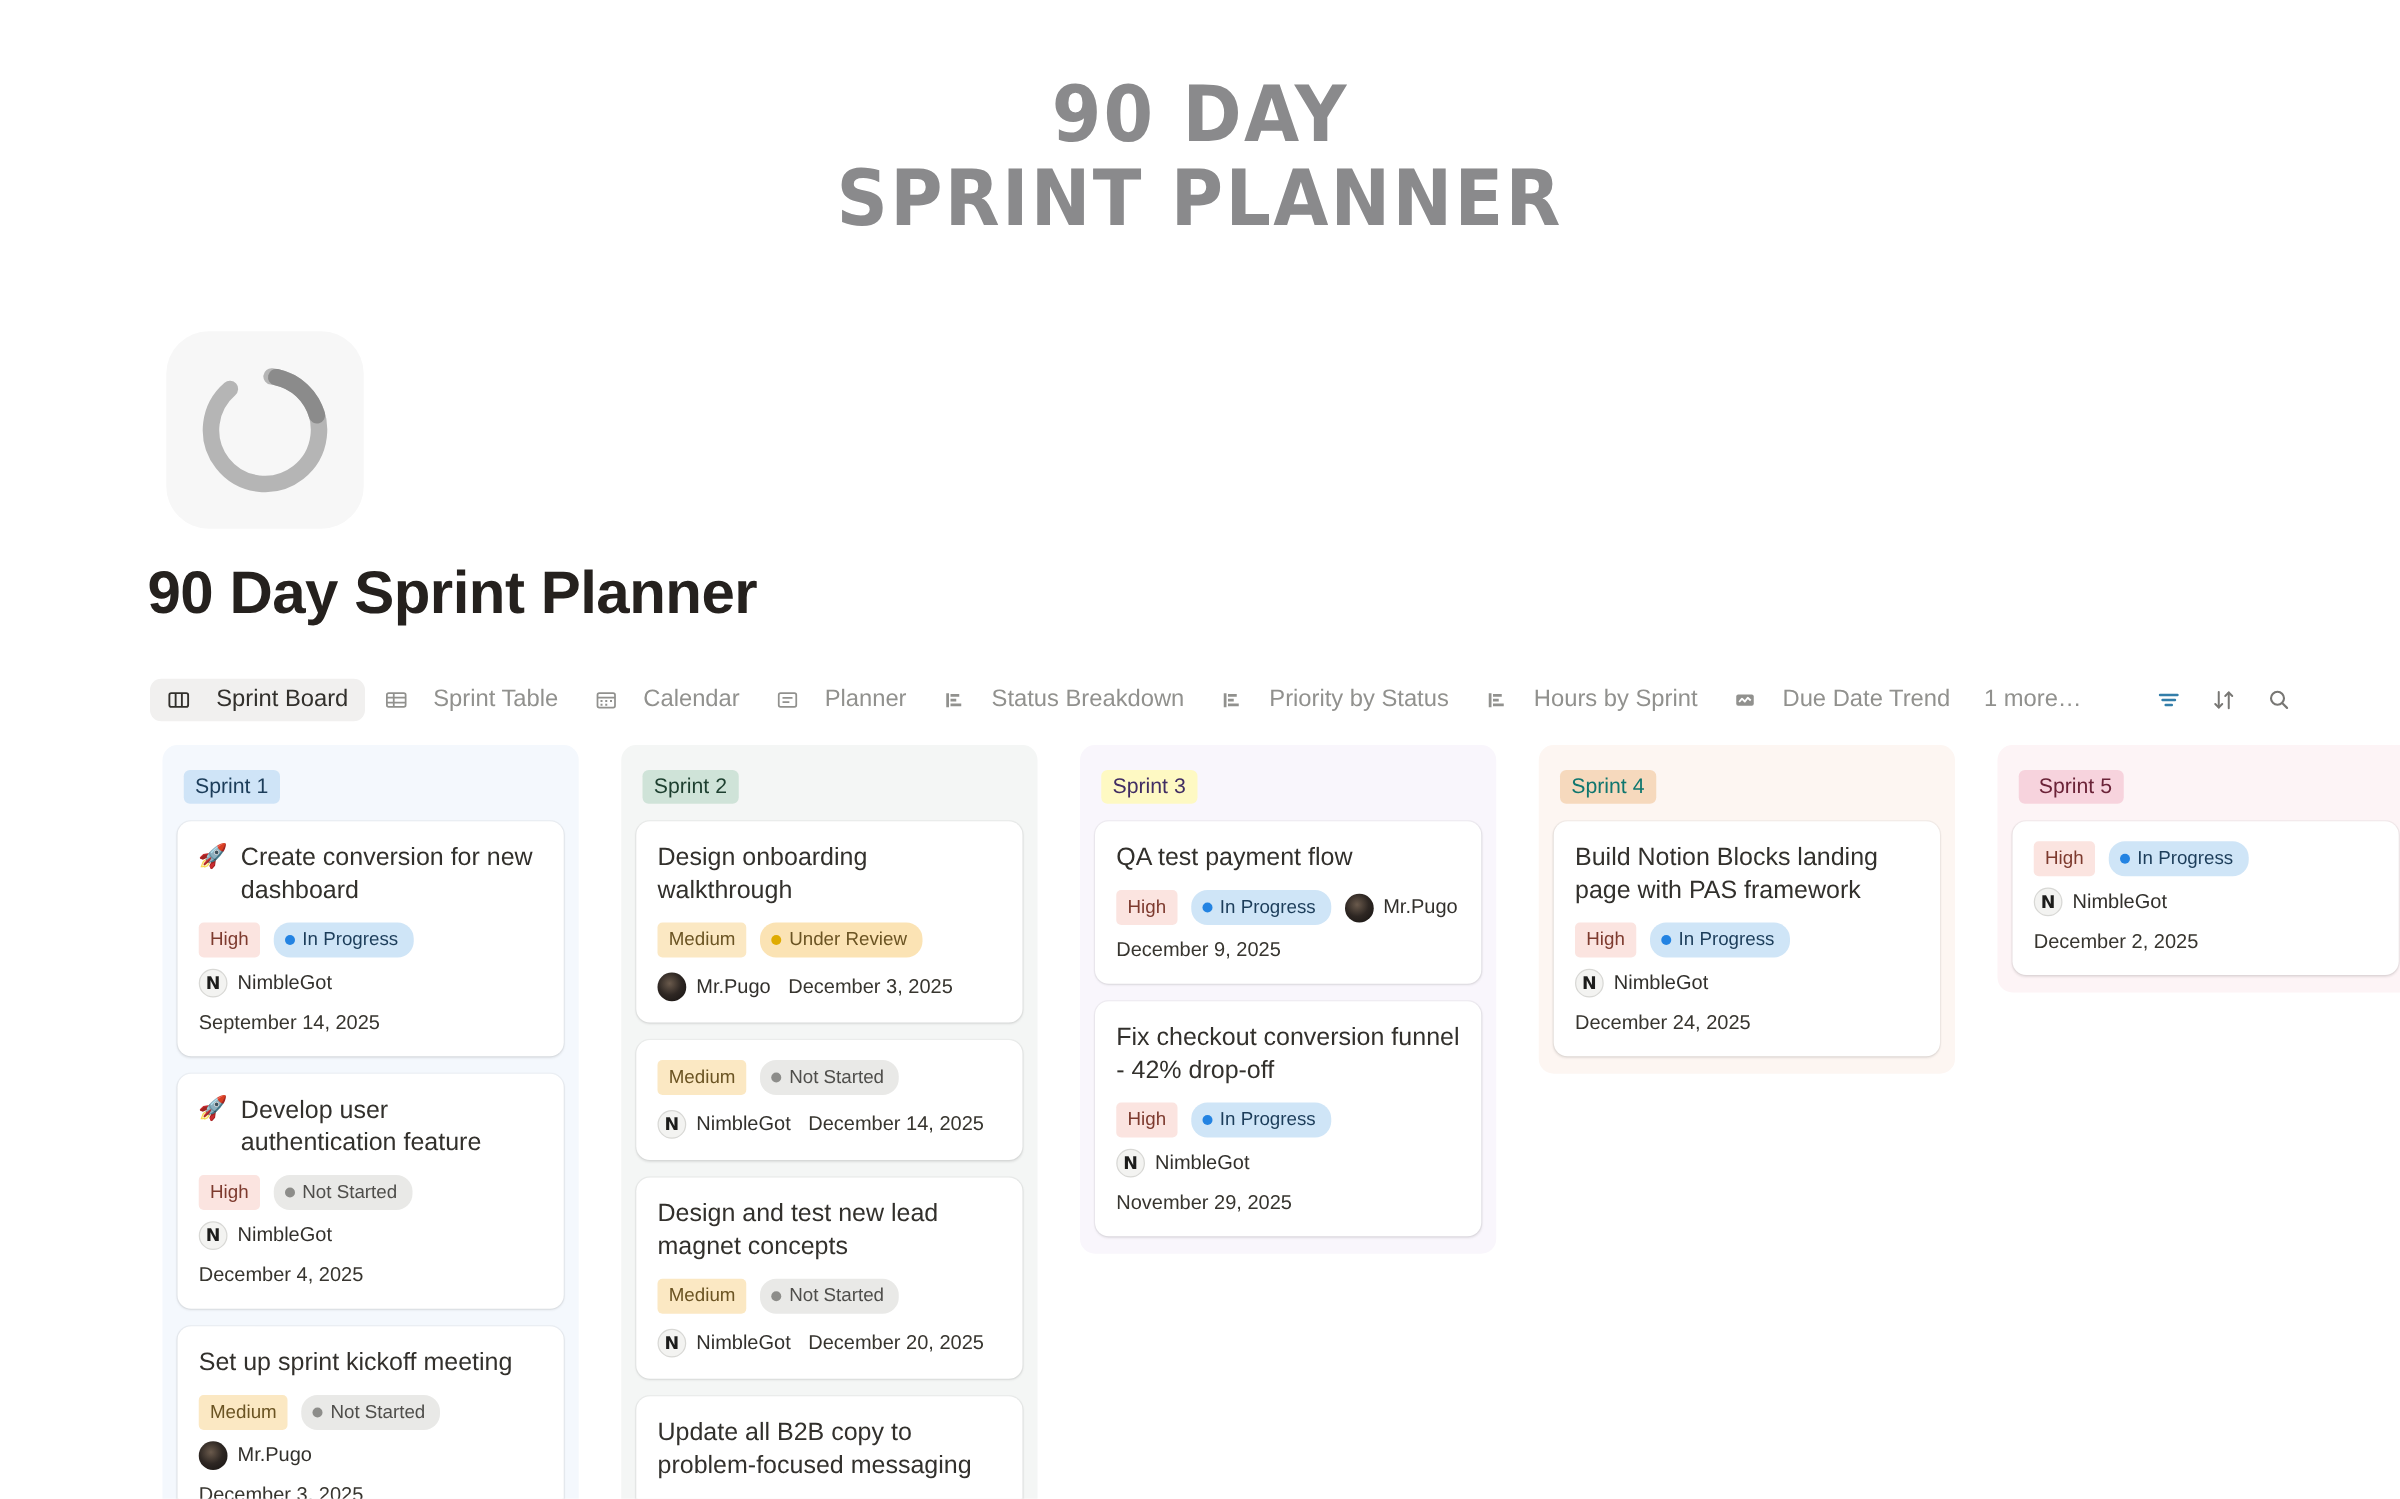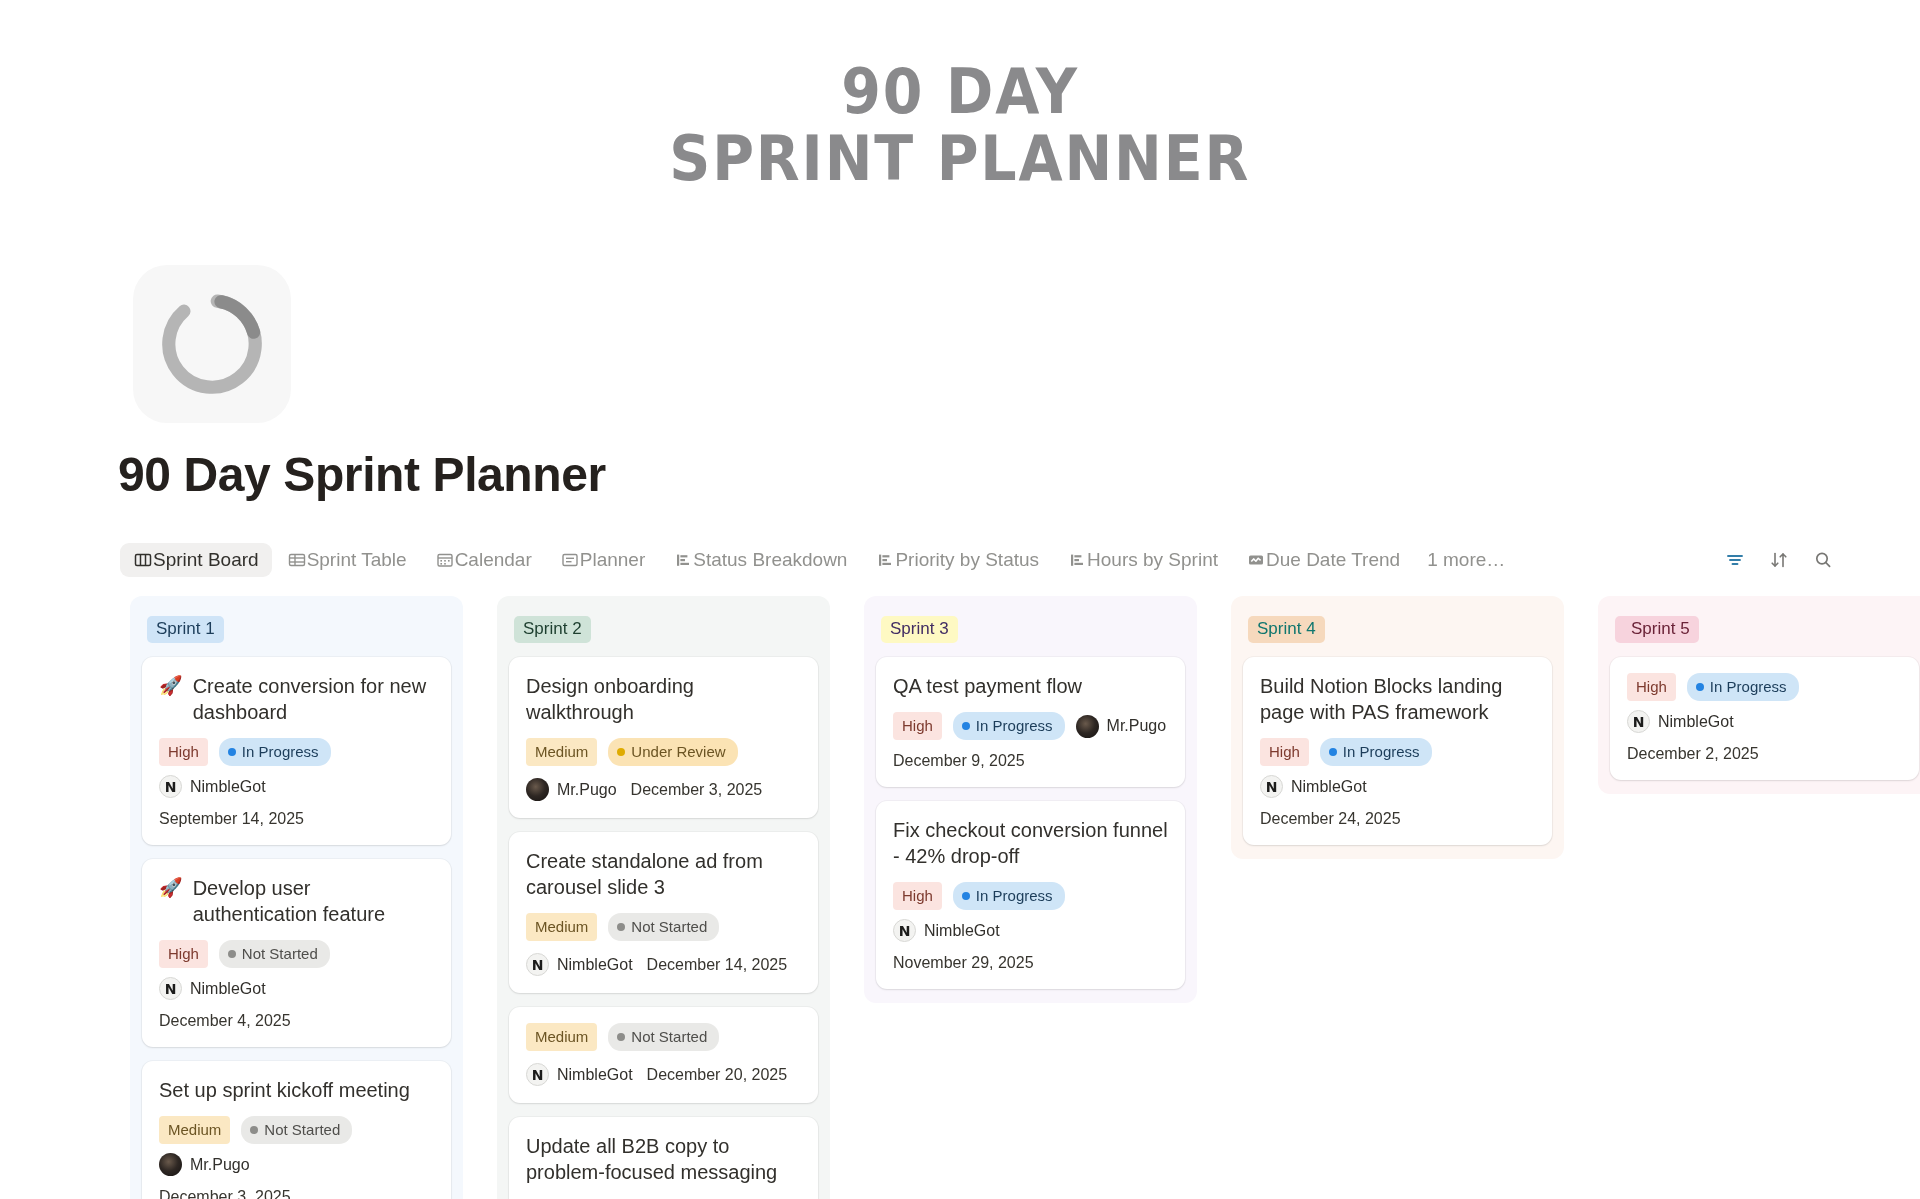--- a/index.html
+++ b/index.html
@@ -70,21 +70,21 @@
     display: flex; align-items: center;
   }
   .tabs {
     display: flex; align-items: center;
     margin-left: 120px;
     gap: 2px;
     flex: 1 1 auto;
     min-width: 0;
   }
   .tab {
-    display: flex; align-items: center; gap: 0;
+    display: flex; align-items: center; gap: 20px;
     height: 34px;
     padding: 0 13px;
     border-radius: 9px;
     color: #91918e;
     font-size: 19px;
     white-space: nowrap;
     cursor: pointer;
     text-align: center;
   }
   .tab.active { background: #f1f0ef; color: #32302c; }
@@ -405,39 +405,39 @@
           </div>
           <div class="meta-row">
             <span class="person">
               <span class="avatar pugo"></span>
               <span class="person-name">Mr.Pugo</span>
             </span>
             <span class="card-date">December 3, 2025</span>
           </div>
         </div>
         <div class="card">
-          <div class="card-title">
-            <span>Create standalone ad from carousel slide 3</span>
-          </div>
           <div class="meta">
             <span class="pill" style="background: rgb(251, 232, 195); color: rgb(107, 84, 35);">Medium</span>
             <span class="pill round" style="background: rgb(233, 233, 231); color: rgb(79, 78, 75);">
               <span class="dot" style="background: rgb(141, 141, 138);"></span>
               <span>Not Started</span>
             </span>
           </div>
           <div class="meta-row">
             <span class="person">
               <span class="avatar nimble">N</span>
               <span class="person-name">NimbleGot</span>
             </span>
             <span class="card-date">December 14, 2025</span>
           </div>
         </div>
         <div class="card">
+          <div class="card-title">
+            <span>Design and test new lead magnet concepts</span>
+          </div>
           <div class="meta">
             <span class="pill" style="background: rgb(251, 232, 195); color: rgb(107, 84, 35);">Medium</span>
             <span class="pill round" style="background: rgb(233, 233, 231); color: rgb(79, 78, 75);">
               <span class="dot" style="background: rgb(141, 141, 138);"></span>
               <span>Not Started</span>
             </span>
           </div>
           <div class="meta-row">
             <span class="person">
               <span class="avatar nimble">N</span>

